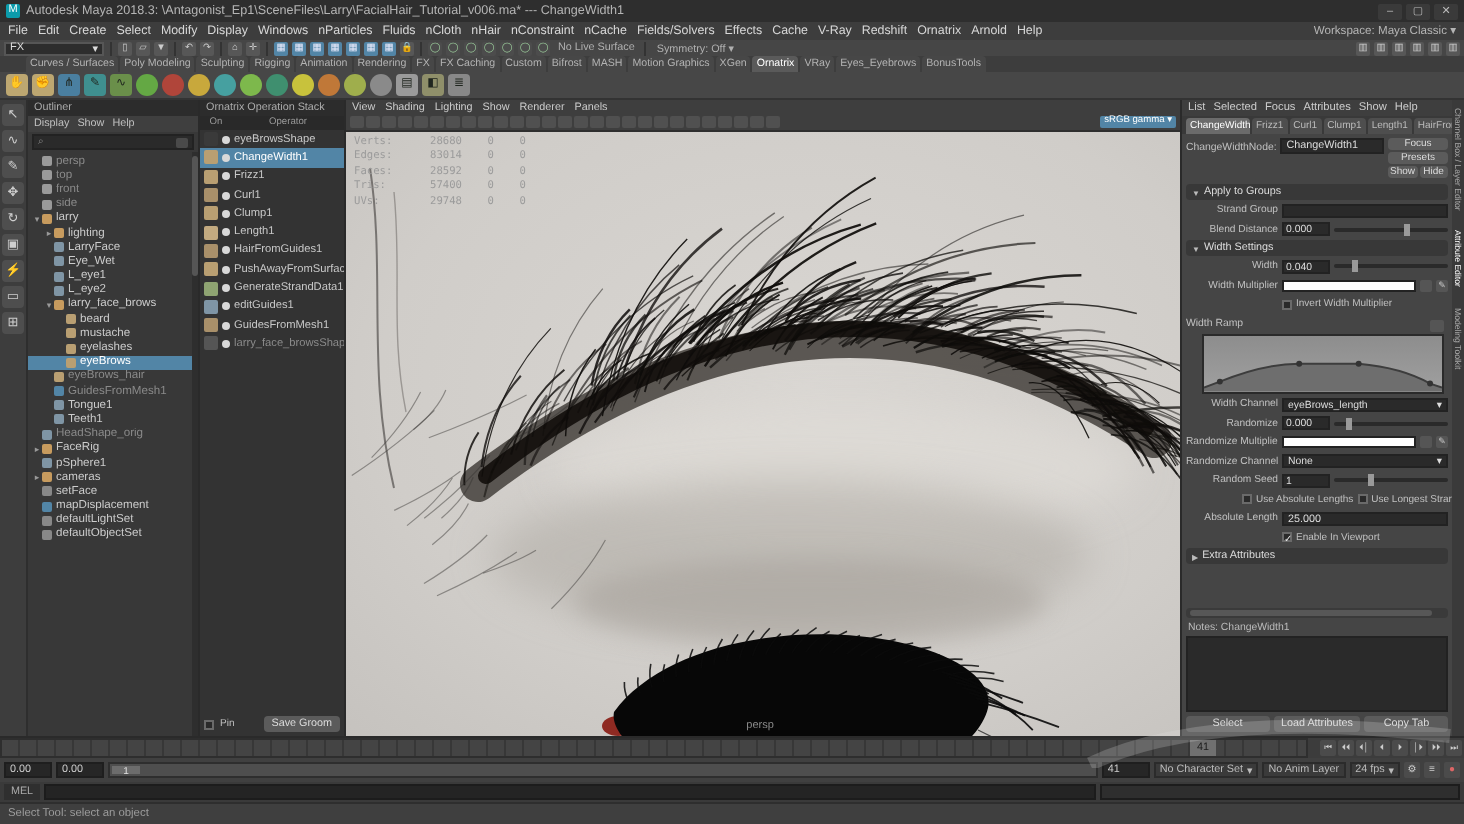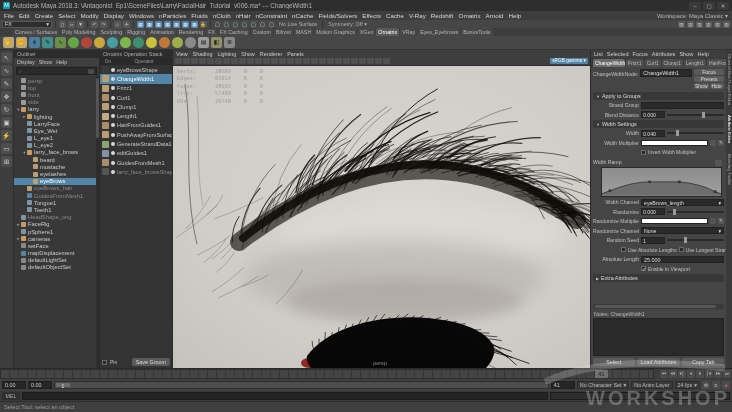--- a/index.html
+++ b/index.html
@@ -1064,16 +1064,15 @@
   </div>
 
   <div class="helpline">
     <span>Select Tool: select an object</span>
   </div>
 
   <div class="watermark">
     <svg width="195" height="26">
         <path d="M10,24 Q70,-4 190,10" stroke="rgba(228,228,228,0.22)" stroke-width="7" fill="none"></path>
       </svg>
-    <div class="wtxt">WORKSHOP</div>
   </div>
 
 </div>
 
 </body></html>

